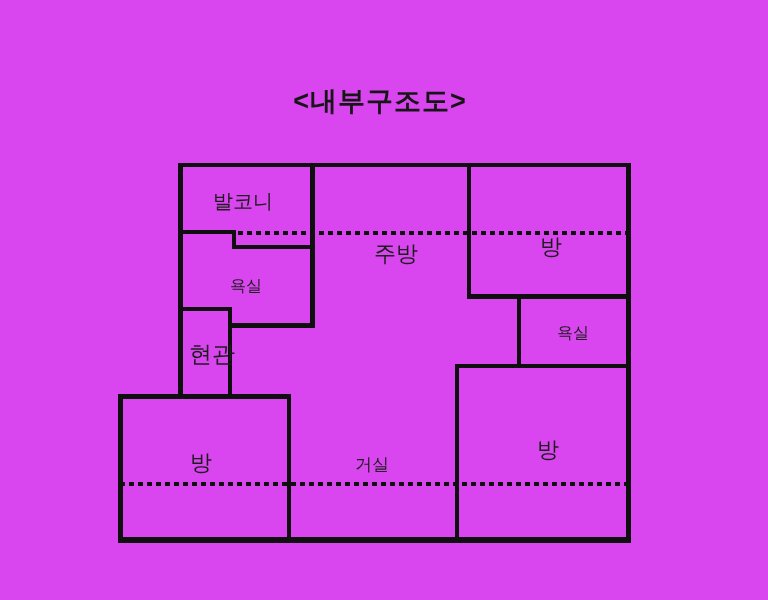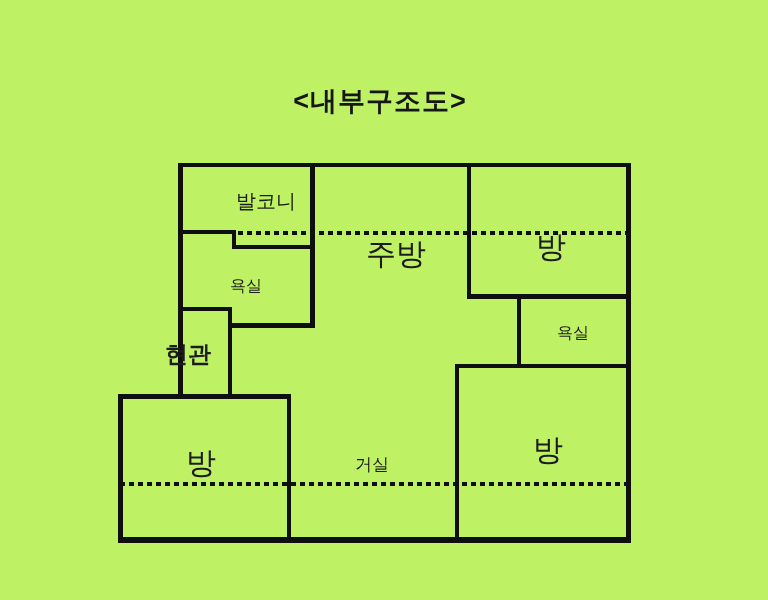--- a/index.html
+++ b/index.html
@@ -4,21 +4,21 @@
 <style>
   html, body {
     margin: 0;
     padding: 0;
     background: #ffffff;
   }
   .stage {
     position: relative;
     width: 768px;
     height: 600px;
-    background: #bef264;
+    background: #d946ef;
     overflow: hidden;
     font-family: "Liberation Sans", sans-serif;
   }
   .title {
     position: absolute;
     left: 380px;
     top: 101px;
     transform: translate(-50%, -50%);
     font-size: 27px;
     font-weight: bold;
@@ -39,21 +39,21 @@
     position: absolute;
     transform: translate(-50%, -50%);
     color: #1c1c1c;
     white-space: nowrap;
     line-height: 1;
   }
   .fs20 { font-size: 20px; }
   .fs22 { font-size: 16px; }
   .fs23 { font-size: 23px; }
   .fs25 { font-size: 17px; }
-  .fs26 { font-size: 30px; }
+  .fs26 { font-size: 22px; }
 </style>
 </head>
 <body>
 
 <div class="stage">
 
   <div class="title">&lt;내부구조도&gt;</div>
 
   <div class="wall" style="left:178px; top:163px; width:453px; height:4px;"></div>
   <div class="wall" style="left:626px; top:163px; width:5px; height:380px;"></div>
@@ -76,23 +76,23 @@
   <div class="wall" style="left:467px; top:294px; width:164px; height:5px;"></div>
 
   <div class="wall" style="left:517px; top:294px; width:4px; height:74px;"></div>
 
   <div class="wall" style="left:455px; top:364px; width:176px; height:4px;"></div>
   <div class="wall" style="left:455px; top:364px; width:4px; height:179px;"></div>
 
   <div class="dotted" style="left:238px; top:231px; width:388px;"></div>
   <div class="dotted" style="left:120px; top:482px; width:507px;"></div>
 
-  <div class="room-label fs20" style="left:243px; top:201px;margin-left:23px;">발코니</div>
+  <div class="room-label fs20" style="left:243px; top:201px;">발코니</div>
   <div class="room-label fs22" style="left:246px; top:286px;">욕실</div>
-  <div class="room-label fs23" style="left:188px; top:354px;font-weight:bold;">현관</div>
+  <div class="room-label fs23" style="left:212px; top:354px;">현관</div>
   <div class="room-label fs26" style="left:396px; top:254px;">주방</div>
   <div class="room-label fs26" style="left:551px; top:247px;">방</div>
   <div class="room-label fs22" style="left:573px; top:333px;">욕실</div>
   <div class="room-label fs26" style="left:201px; top:463px;">방</div>
   <div class="room-label fs25" style="left:372px; top:464px;">거실</div>
   <div class="room-label fs26" style="left:548px; top:450px;">방</div>
 
 </div>
 
 </body></html>

